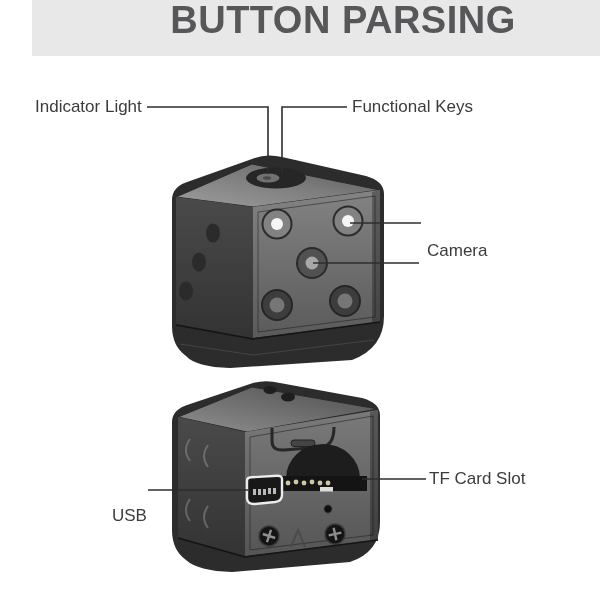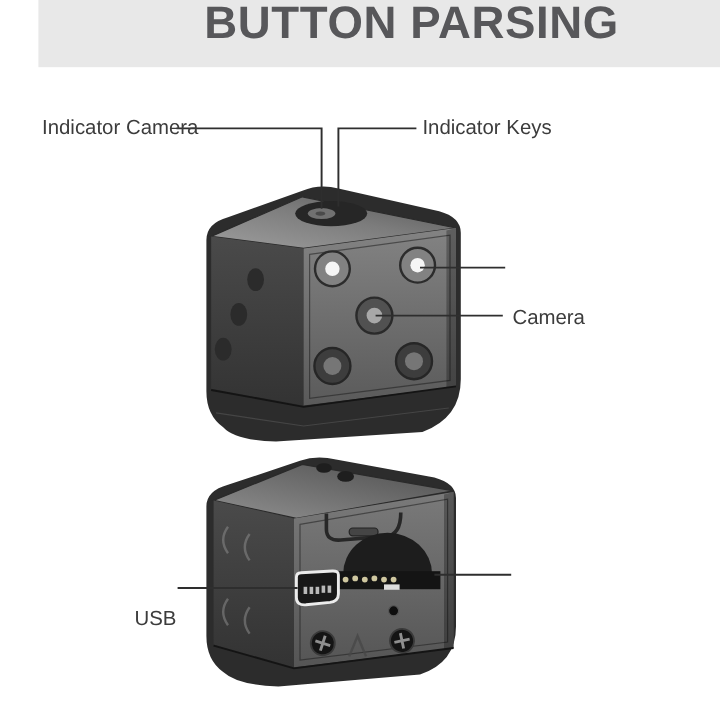--- a/index.html
+++ b/index.html
@@ -181,18 +181,19 @@
     </g>
 
     <path class="callout" d="M147,107 L268,107 L268,174"></path>
     <path class="callout" d="M347,107 L282,107 L282,172"></path>
     <path class="callout" d="M350,223 L421,223"></path>
     <path class="callout" d="M313,263 L419,263"></path>
     <path class="callout" d="M148,490 L248,490"></path>
     <path class="callout" d="M362,479 L426,479"></path>
   </svg>
 
-  <span class="label" style="left:35px;top:98px">Indicator Camera</span>
-  <span class="label" style="left:352px;top:98px">Indicator Keys</span>
-  <span class="label" style="left:427px;top:256px">Camera</span>
+  <span class="label" style="left:35px;top:98px">Indicator Light</span>
+  <span class="label" style="left:352px;top:98px">Functional Keys</span>
+  <span class="label" style="left:427px;top:242px">Camera</span>
   <span class="label" style="left:112px;top:507px">USB</span>
+  <span class="label" style="left:429px;top:470px">TF Card Slot</span>
 
 </div>
 
 </body></html>

